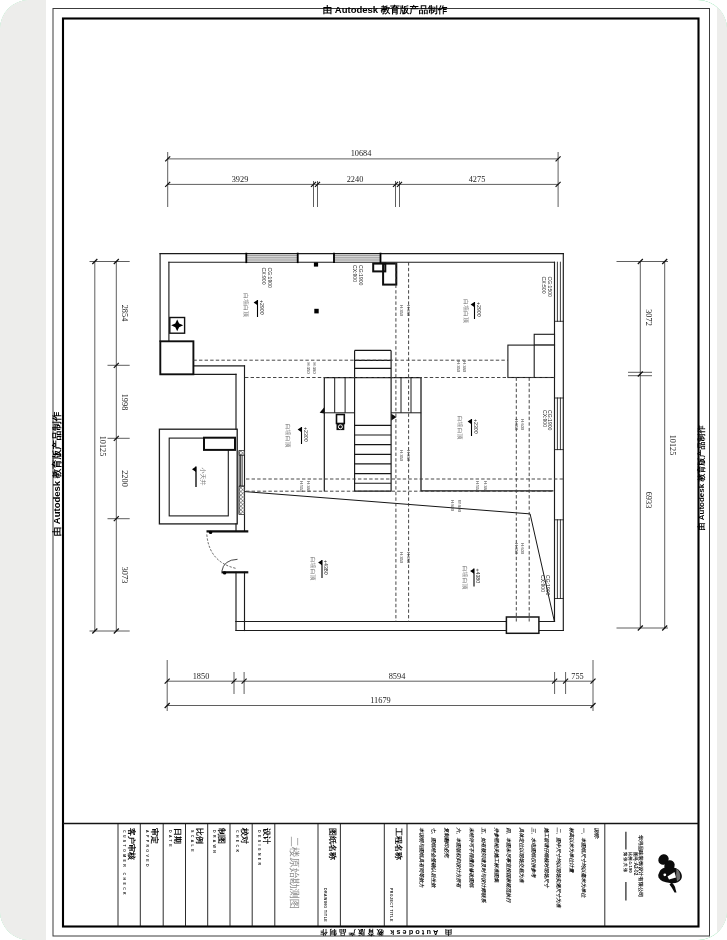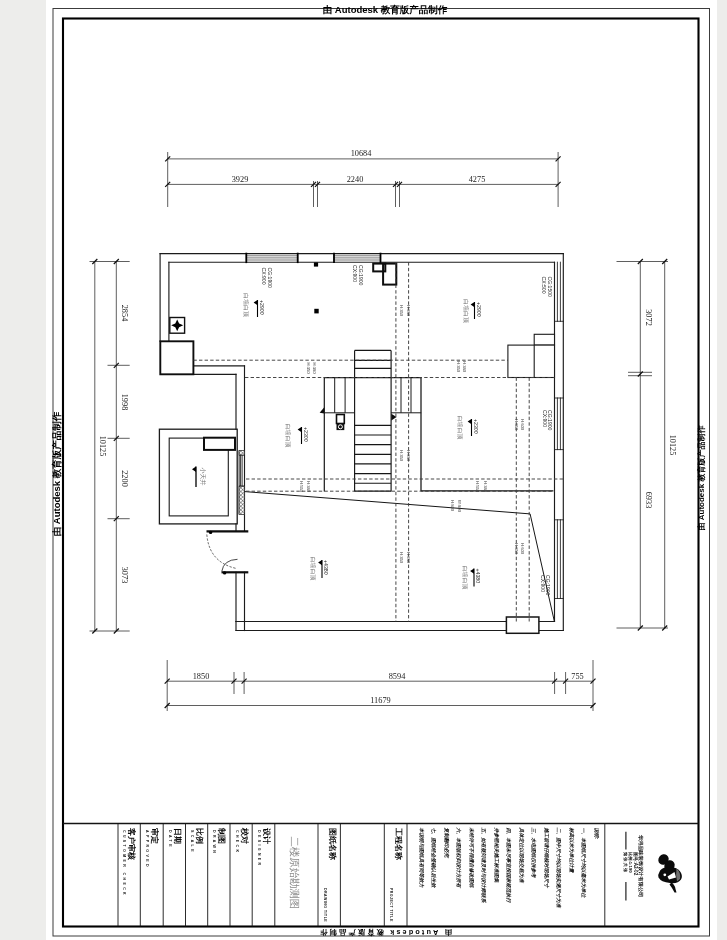--- a/index.html
+++ b/index.html
@@ -1,17 +1,17 @@
 <!DOCTYPE html>
 <html><head>
 <meta charset="utf-8">
 <style>
   html,body{margin:0;padding:0;background:#fff;}
   #page{position:relative;width:727px;height:940px;background:#22c55e;overflow:hidden;
-        font-family:"Liberation Sans", sans-serif;}
+        font-family:"Liberation Sans", sans-serif;border-radius:29px;}
   svg{position:absolute;left:0;top:0;}
   text{font-family:"Liberation Sans", sans-serif;}
   .ds{font-family:"Liberation Serif", serif;font-size:8.3px;fill:#222;}
   .wm{font-weight:bold;fill:#000;}
   .cg{font-size:5.1px;fill:#222;}
   .rm{font-size:6px;fill:#6e6e6e;}
   .bm{font-size:4.2px;fill:#444;}
   .el{font-size:5.2px;fill:#222;}
   .tb{font-weight:bold;fill:#0c0c0c;}
 </style>

